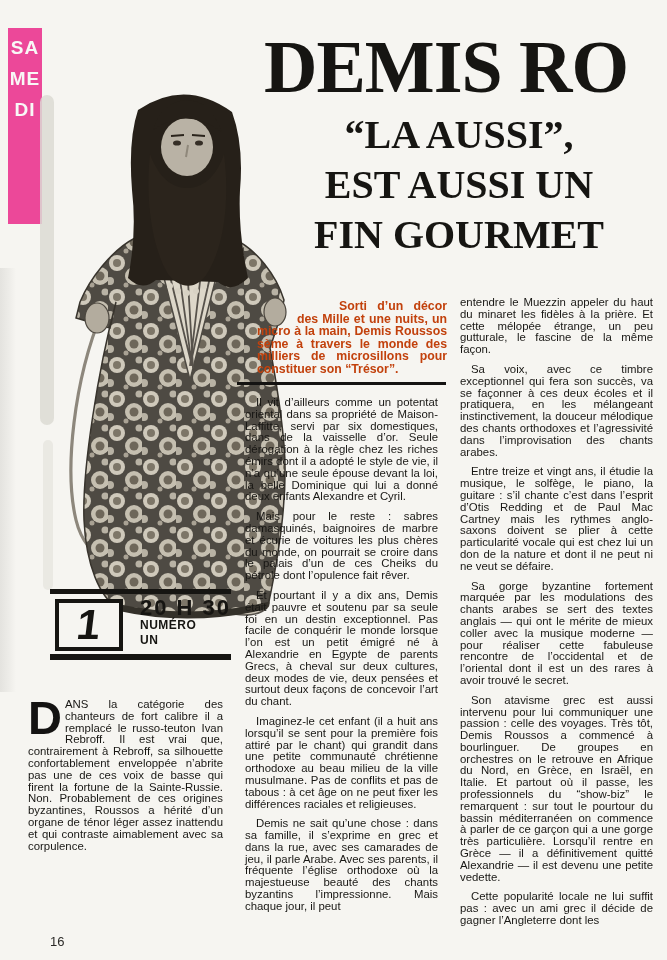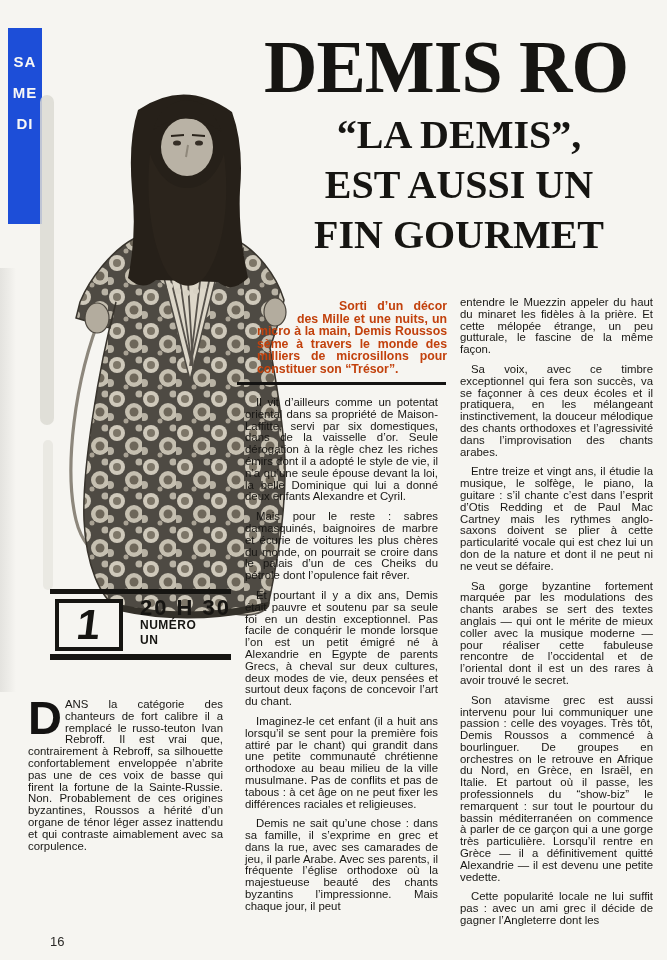--- a/index.html
+++ b/index.html
@@ -7,26 +7,26 @@
     position:relative;
     width:667px;height:960px;
     background:#f6f5f1;
     overflow:hidden;
     font-family:"Liberation Sans",sans-serif;
     color:#1c1b19;
   }
   
   .day-banner{
     position:absolute;left:8px;top:28px;width:34px;height:196px;
-    background:#1d4ed8;
+    background:#ec4899;
     color:#f8f8f6;
-    font-weight:bold;font-size:15px;line-height:31px;
+    font-weight:bold;font-size:19px;line-height:31px;
     text-align:center;
     word-break:break-all;
-    padding-top:18px;box-sizing:border-box;
+    padding-top:4px;box-sizing:border-box;
     letter-spacing:1px;
   }
   
   .edge-strip{
     position:absolute;left:0;top:268px;width:16px;height:424px;
     background:linear-gradient(90deg,#e4e3df 0%,#eeede9 60%,rgba(246,245,241,0) 100%);
   }
   
   .headline-title{
     position:absolute;left:264px;top:30px;width:500px;
@@ -159,21 +159,21 @@
       <circle cx="130" cy="236" r="3"></circle>
         <circle cx="138" cy="241" r="3"></circle>
         <circle cx="147" cy="243" r="3"></circle>
       <circle cx="156" cy="241" r="3"></circle>
         <circle cx="164" cy="236" r="3"></circle>
     </g>
   </svg>
 
   <div class="headline-title">DEMIS RO</div>
   <div class="headline-sub">
-    <div>“LA DEMIS”,</div>
+    <div>“LA AUSSI”,</div>
     <div>EST AUSSI UN</div>
     <div>FIN GOURMET</div>
   </div>
 
   <p class="intro"><span class="sp1"></span><span class="sp2"></span><span>Sorti d’un décor des Mille et une nuits, un micro à la main, Demis Roussos sème à travers le monde des milliers de microsillons pour constituer son “Trésor”.</span></p>
 
   <div class="rule"></div>
 
   <div class="col col2">
     <p class="ind">Il vit d’ailleurs comme un potentat oriental dans sa propriété de Maison-Laffitte, servi par six domestiques, dans de la vaisselle d’or. Seule dérogation à la règle chez les riches émirs dont il a adopté le style de vie, il n’a qu’une seule épouse devant la loi, la belle Dominique qui lui a donné deux enfants Alexandre et Cyril.</p>

